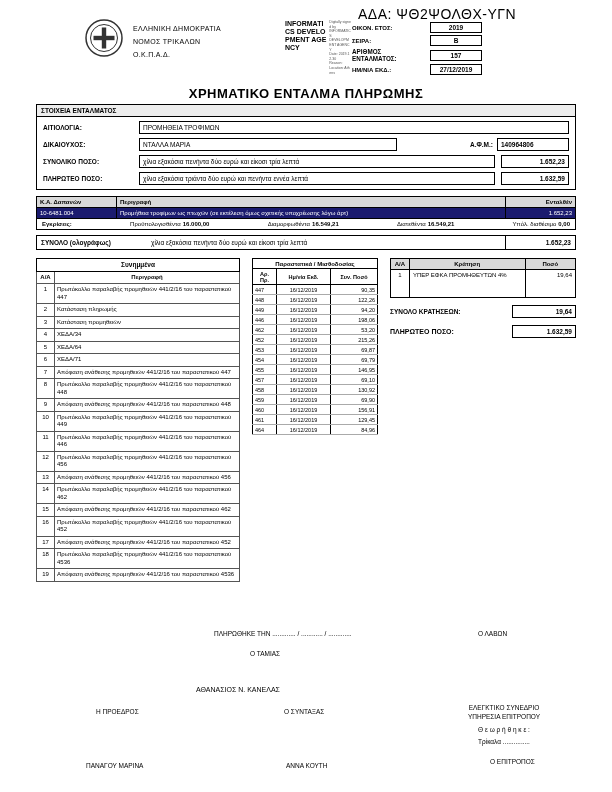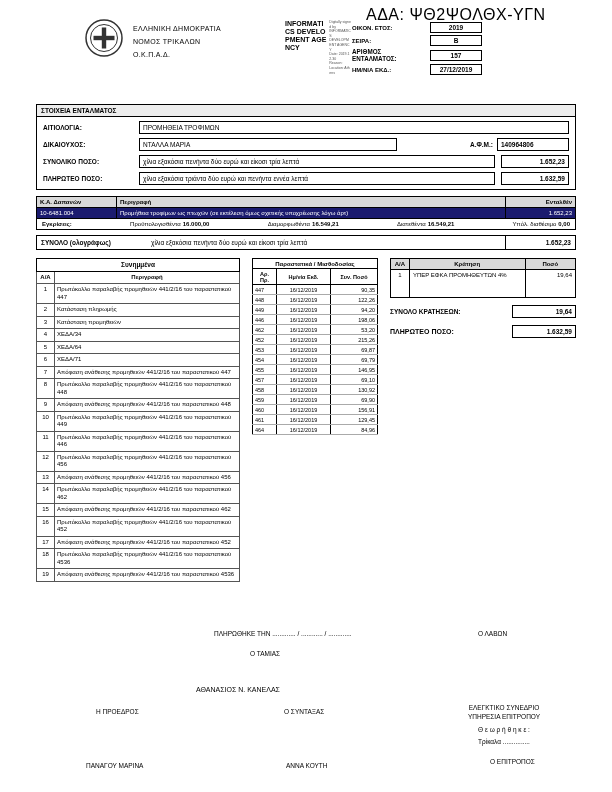--- a/index.html
+++ b/index.html
@@ -1,21 +1,21 @@
 <!DOCTYPE html>
 <html><head>
 <meta charset="utf-8">
 <style>
   *{margin:0;padding:0;box-sizing:border-box;}
   html,body{background:#ffffff;}
   .page{position:relative;width:612px;height:792px;margin:0 auto;background:#fff;
         font-family:"Liberation Sans",sans-serif;color:#000;overflow:hidden;}
 
   
-  .ada{position:absolute;top:6px;left:366px;font-size:16px;letter-spacing:.5px;white-space:nowrap;}
+  .ada{position:absolute;top:6px;left:358px;font-size:14px;letter-spacing:.5px;white-space:nowrap;}
 
   
   .emblem{position:absolute;top:18px;left:84px;}
   .org{position:absolute;top:22px;left:133px;font-size:7px;line-height:13px;letter-spacing:.3px;}
   .sig{position:absolute;top:20px;left:285px;display:flex;gap:3px;width:66px;}
   .sig-agency{font-weight:bold;font-size:7px;line-height:8px;width:42px;word-break:break-all;}
   .sig-lines{font-size:3.5px;line-height:4.6px;color:#555;width:22px;word-break:break-all;}
   .fields{position:absolute;top:22px;left:352px;width:130px;font-size:6px;}
   .frow{display:flex;align-items:center;margin-bottom:2px;}
   .flbl{font-weight:bold;flex:1;padding-right:3px;}
@@ -157,20 +157,21 @@
     <div class="frow big">
       <span class="flbl">ΑΡΙΘΜΟΣ ΕΝΤΑΛΜΑΤΟΣ:</span>
       <span class="fval">157</span>
     </div>
     <div class="frow date">
       <span class="flbl">ΗΜ/ΝΙΑ ΕΚΔ.:</span>
       <span class="fval">27/12/2019</span>
     </div>
   </div>
 
+  <div class="title">ΧΡΗΜΑΤΙΚΟ ΕΝΤΑΛΜΑ ΠΛΗΡΩΜΗΣ</div>
 
   <div class="main">
 
     <div class="details">
       <div class="details-title">ΣΤΟΙΧΕΙΑ ΕΝΤΑΛΜΑΤΟΣ</div>
       <div class="drow">
         <span class="dlbl">ΑΙΤΙΟΛΟΓΙΑ:</span>
         <span class="dval wfull">ΠΡΟΜΗΘΕΙΑ ΤΡΟΦΙΜΩΝ</span>
       </div>
       <div class="drow">

